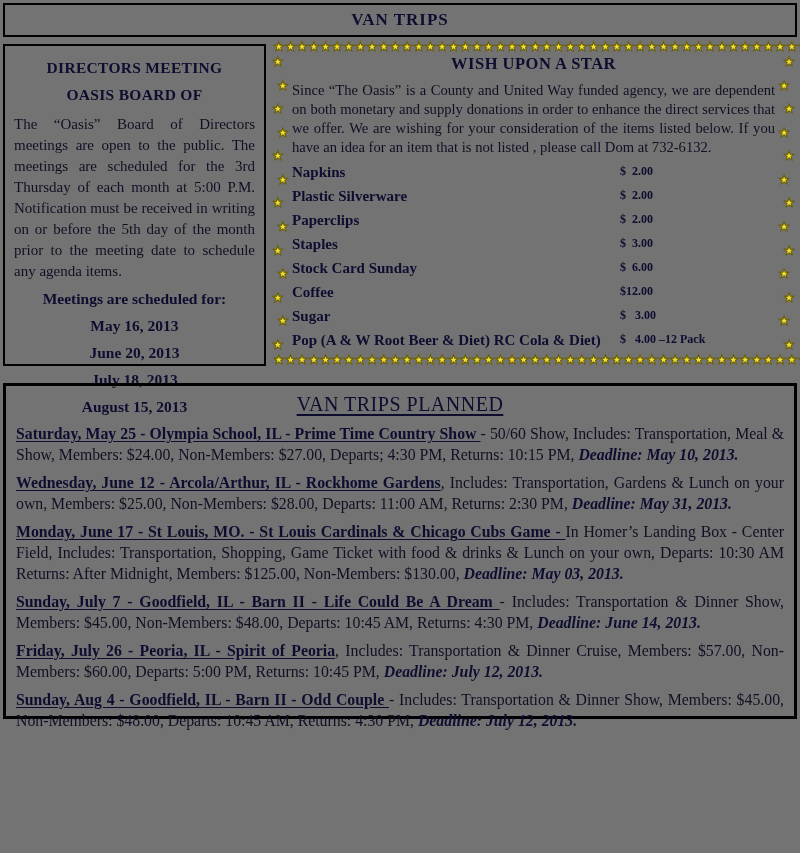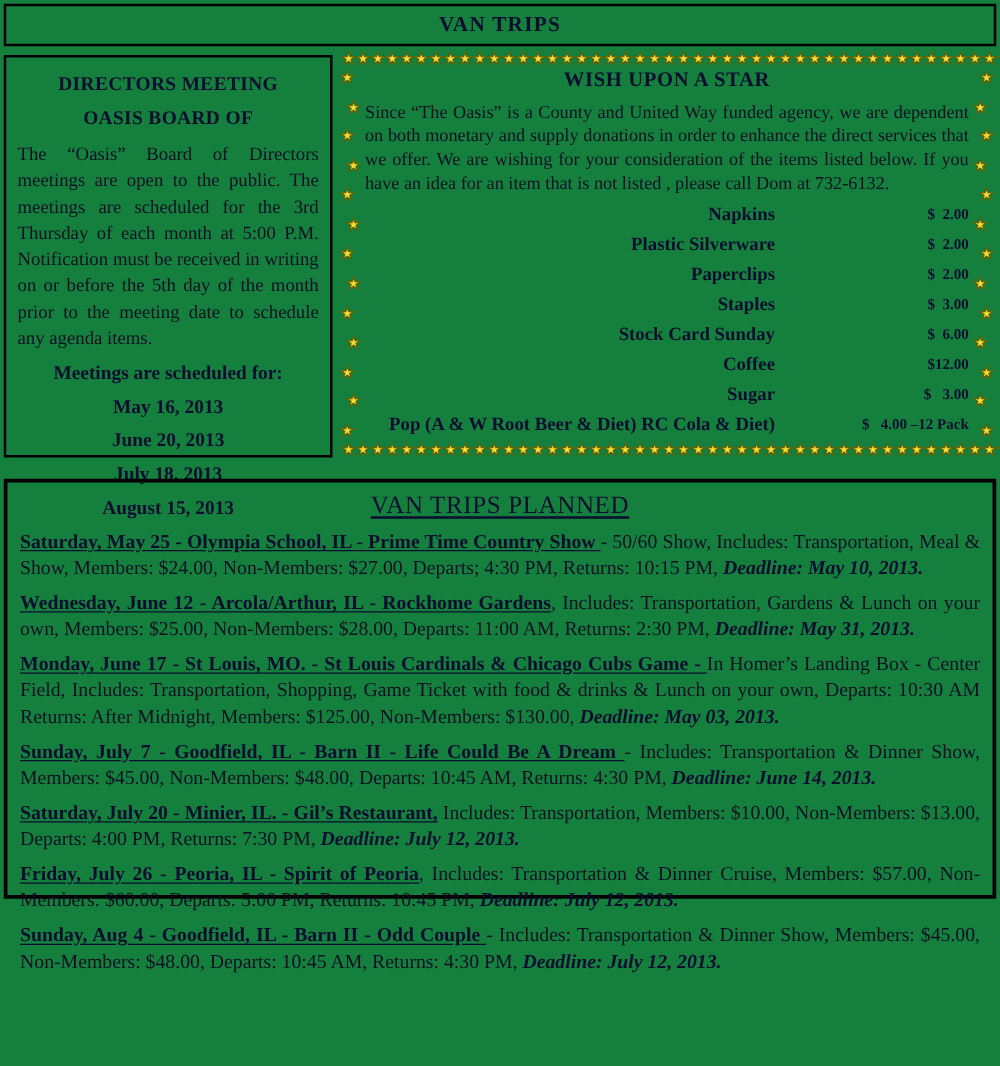--- a/index.html
+++ b/index.html
@@ -1,16 +1,16 @@
 <!DOCTYPE html>
 <html><head>
 <meta charset="utf-8">
 <style>
   html,body{margin:0;padding:0;background:#fff;}
-  .page{position:relative;width:800px;height:853px;background:#15803d;overflow:hidden;
+  .page{position:relative;width:800px;height:853px;background:#737373;overflow:hidden;
         font-family:"Liberation Serif","DejaVu Serif",serif;color:#101024;}
 
   
   .title-box{position:absolute;top:3px;left:3px;right:3px;height:30px;border:2px solid #000;
              display:flex;align-items:center;justify-content:center;}
   .page-title{font-weight:bold;font-size:17px;letter-spacing:1px;color:#0d0d30;}
 
   
   .board-box{position:absolute;top:44px;left:3px;width:263px;height:322px;border:2px solid #000;
              box-sizing:border-box;padding:4px 9px;}
@@ -29,21 +29,21 @@
   .star-bottom{bottom:0;}
   .star-col{position:absolute;top:15px;bottom:15px;width:16px;display:flex;flex-direction:column;
             justify-content:space-between;align-items:flex-start;}
   .star-col-left{left:2px;}
   .star-col-right{right:2px;align-items:flex-end;}
   .star-col-left .star:nth-child(even){margin-left:5px;}
   .star-col-right .star:nth-child(even){margin-right:5px;}
   .wish-content{position:absolute;top:14px;left:22px;right:22px;bottom:18px;}
   .wish-title{font-weight:bold;text-align:center;font-size:16.5px;letter-spacing:.5px;color:#0d0d30;}
   .wish-intro{margin:7px 0 0 0;font-size:14.6px;line-height:19px;text-align:justify;}
-  .wish-row{display:grid;grid-template-columns:1fr 155px;margin-top:7px;text-align:right;}
+  .wish-row{display:grid;grid-template-columns:1fr 155px;margin-top:7px;}
   .wish-name{font-weight:bold;font-size:15px;white-space:nowrap;color:#0d0d30;}
   .wish-price{font-weight:bold;font-size:12px;white-space:pre;color:#0d0d30;}
 
   
   .trips-box{position:absolute;top:383px;left:3px;right:3px;height:336px;border:3px solid #000;
              box-sizing:border-box;padding:5px 10px 4px 10px;}
   .trips-title{text-align:center;font-size:20px;letter-spacing:.5px;color:#0d0d30;
                text-decoration:underline;text-underline-offset:3px;margin-top:2px;}
   .trip{margin:7px 0 0 0;font-size:15.8px;line-height:21px;text-align:justify;}
   .trip-heading{font-weight:bold;text-decoration:underline;text-underline-offset:2px;color:#0d0d30;}
@@ -238,19 +238,18 @@
     </div>
   </div>
 
   <div class="trips-box">
     <div class="trips-title">VAN TRIPS PLANNED</div>
     <div id="trips-list">
         <p class="trip"><span class="trip-heading">Saturday, May 25 - Olympia School, IL - Prime Time Country Show </span><span class="trip-body">- 50/60 Show, Includes: Transportation, Meal &amp; Show, Members: $24.00, Non-Members: $27.00, Departs; 4:30 PM, Returns: 10:15 PM, </span><span class="trip-deadline">Deadline: May 10, 2013.</span></p>
         <p class="trip"><span class="trip-heading">Wednesday, June 12 - Arcola/Arthur, IL - Rockhome Gardens</span><span class="trip-body">, Includes: Transportation, Gardens &amp; Lunch on your own, Members: $25.00, Non-Members: $28.00, Departs: 11:00 AM, Returns: 2:30 PM, </span><span class="trip-deadline">Deadline: May 31, 2013.</span></p>
         <p class="trip"><span class="trip-heading">Monday, June 17 - St Louis, MO. - St Louis Cardinals &amp; Chicago Cubs Game - </span><span class="trip-body">In Homer’s Landing Box - Center Field, Includes: Transportation, Shopping, Game Ticket with food &amp; drinks &amp; Lunch on your own, Departs: 10:30 AM Returns: After Midnight, Members: $125.00, Non-Members: $130.00, </span><span class="trip-deadline">Deadline: May 03, 2013.</span></p>
         <p class="trip"><span class="trip-heading">Sunday, July 7 - Goodfield, IL - Barn II - Life Could Be A Dream </span><span class="trip-body">- Includes: Transportation &amp; Dinner Show, Members: $45.00, Non-Members: $48.00, Departs: 10:45 AM, Returns: 4:30 PM, </span><span class="trip-deadline">Deadline: June 14, 2013.</span></p>
-        <p class="trip"><span class="trip-heading">Saturday, July 20 - Minier, IL. - Gil’s Restaurant,</span><span class="trip-body"> Includes: Transportation, Members: $10.00, Non-Members: $13.00, Departs: 4:00 PM, Returns: 7:30 PM, </span><span class="trip-deadline">Deadline: July 12, 2013.</span></p>
         <p class="trip"><span class="trip-heading">Friday, July 26 - Peoria, IL - Spirit of Peoria</span><span class="trip-body">, Includes: Transportation &amp; Dinner Cruise, Members: $57.00, Non-Members: $60.00, Departs: 5:00 PM, Returns: 10:45 PM, </span><span class="trip-deadline">Deadline: July 12, 2013.</span></p>
         <p class="trip"><span class="trip-heading">Sunday, Aug 4 - Goodfield, IL - Barn II - Odd Couple </span><span class="trip-body">- Includes: Transportation &amp; Dinner Show, Members: $45.00, Non-Members: $48.00, Departs: 10:45 AM, Returns: 4:30 PM, </span><span class="trip-deadline">Deadline: July 12, 2013.</span></p>
       </div>
   </div>
 
 </div>
 
 </body></html>

